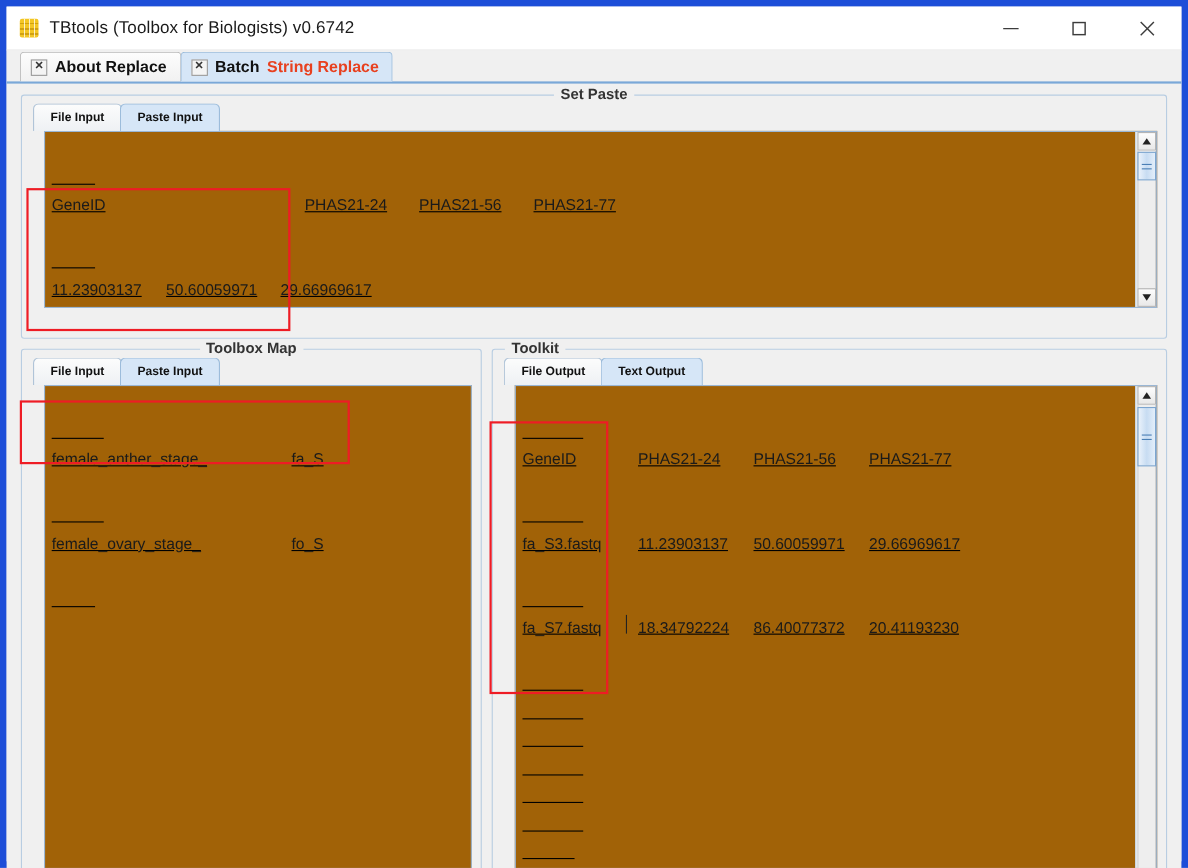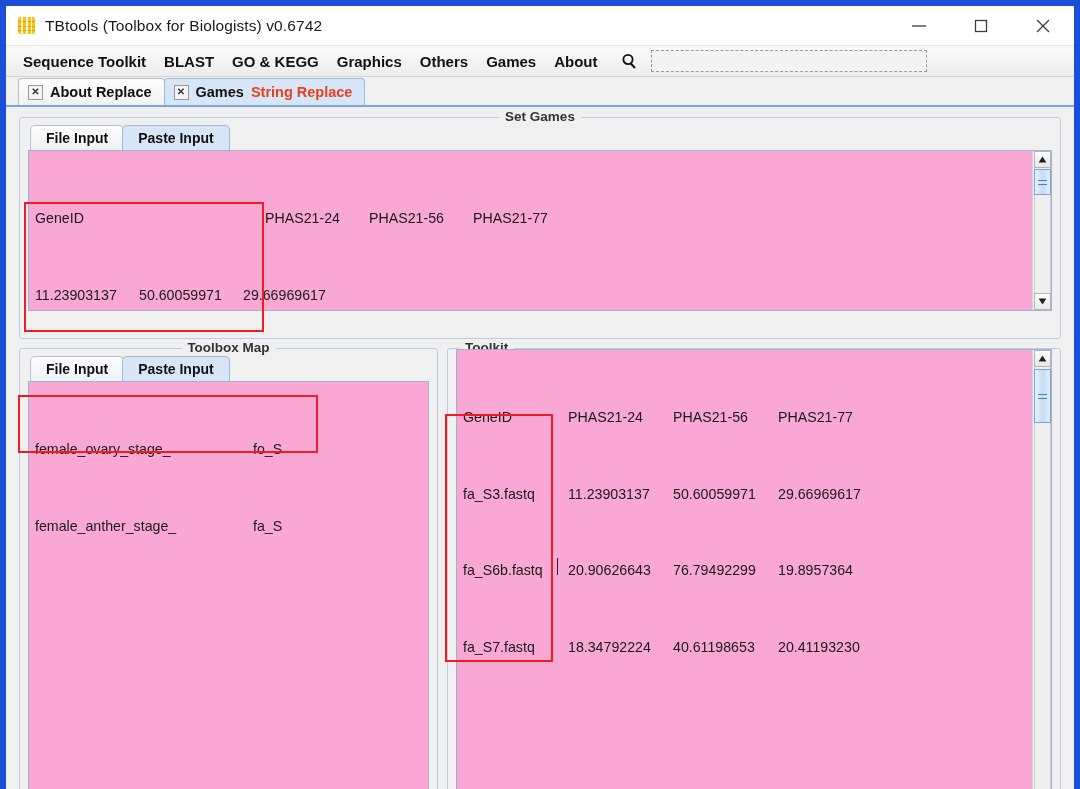--- a/index.html
+++ b/index.html
@@ -137,39 +137,40 @@
   .tabs-row {
     display: flex; align-items: flex-end;
     padding: 10px 0 0 10px;
     height: 32px;
     position: relative; z-index: 2;
   }
   .subtab {
     height: 25px;
     padding: 0 15px;
     display: flex; align-items: center;
-    font-size: 14px; font-weight: bold; color: #111;
+    font-size: 11px; font-weight: bold; color: #111;
     border: 1px solid #b0c4d8;
     border-bottom: none;
     border-radius: 5px 5px 0 0;
     background: linear-gradient(to bottom, #fcfcfc, #eef1f4);
     margin-right: -2px;
   }
   .subtab.active {
     background: #d6e6f7;
     border-color: #9cbcdb;
   }
 
   .textpane {
-    margin: 0 8px 8px 8px;
+    margin: 0 8px 8px 20px;
     border: 1px solid #9ab6d4;
-    background: #f9a8d4;
+    background: #a16207;
     display: flex;
     position: relative;
     overflow: hidden;
+    text-decoration: underline;
   }
   .textarea {
     flex: 1;
     padding: 4px 0 0 6px;
     font-size: 14.2px;
     color: #1a1a1a;
     line-height: 25.5px;
     white-space: pre;
     overflow: hidden;
     position: relative;
@@ -236,53 +237,37 @@
       </div>
       <div class="win-btn">
         <svg width="18" height="18" viewBox="0 0 18 18">
             <line x1="3" y1="3" x2="15" y2="15" stroke="#3c3c3c" stroke-width="1.3"></line>
             <line x1="15" y1="3" x2="3" y2="15" stroke="#3c3c3c" stroke-width="1.3"></line>
           </svg>
       </div>
     </div>
   </div>
 
-  <div class="menubar">
-    <div class="menu-item">Sequence Toolkit</div>
-    <div class="menu-item">BLAST</div>
-    <div class="menu-item">GO &amp; KEGG</div>
-    <div class="menu-item">Graphics</div>
-    <div class="menu-item">Others</div>
-    <div class="menu-item">Games</div>
-    <div class="menu-item">About</div>
-    <div class="search-icon-wrap">
-      <svg width="17" height="17" viewBox="0 0 17 17">
-          <circle cx="7" cy="6.5" r="4.6" fill="none" stroke="#111" stroke-width="1.8"></circle>
-          <line x1="9.6" y1="10.2" x2="14" y2="15" stroke="#111" stroke-width="2.1"></line>
-        </svg>
-    </div>
-    <input class="search-box" type="text" placeholder="" style="">
-  </div>
 
   <div class="tabstrip">
     <div class="doctab">
       <span class="tab-close">✕</span>
       <span>About Replace</span>
     </div>
     <div class="doctab active">
       <span class="tab-close">✕</span>
-      <span>Games </span>
+      <span>Batch </span>
       <span class="tab-label-red">String Replace</span>
     </div>
   </div>
 
   <div class="content">
 
     <div class="group" style="height:222px;">
-      <div class="group-title gt-center">Set Games</div>
+      <div class="group-title gt-center">Set Paste</div>
       <div class="tabs-row">
         <div class="subtab">File Input</div>
         <div class="subtab active">Paste Input</div>
       </div>
       <div class="textpane" style="height:161px;">
         <div class="textarea">
           <div class="trow"><span class="tcell" style="width:230px">GeneID</span><span class="tcell" style="width:104px">PHAS21-24</span><span class="tcell" style="width:104px">PHAS21-56</span><span class="tcell" style="width:104px">PHAS21-77</span></div>
           <div class="trow"><span class="tcell" style="width:104px">11.23903137</span><span class="tcell" style="width:104px">50.60059971</span><span class="tcell" style="width:104px">29.66969617</span></div>
           
           
@@ -314,36 +299,39 @@
     <div class="midrow">
 
       <div class="group" style="width:419px; flex:none;">
         <div class="group-title gt-center">Toolbox Map</div>
         <div class="tabs-row">
           <div class="subtab">File Input</div>
           <div class="subtab active">Paste Input</div>
         </div>
         <div class="textpane" style="flex:1; margin-bottom:10px;">
           <div class="textarea">
+            <div class="trow"><span class="tcell" style="width:218px">female_anther_stage_</span><span class="tcell">fa_S</span></div>
             <div class="trow"><span class="tcell" style="width:218px">female_ovary_stage_</span><span class="tcell">fo_S</span></div>
-            <div class="trow"><span class="tcell" style="width:218px">female_anther_stage_</span><span class="tcell">fa_S</span></div>
           </div>
         </div>
         <div class="redbox" style="left:-2px; top:46px; width:300px; height:58px;"></div>
       </div>
 
       <div class="group" style="flex:1;">
         <div class="group-title gt-left">Toolkit</div>
+        <div class="tabs-row">
+          <div class="subtab">File Output</div>
+          <div class="subtab active">Text Output</div>
+        </div>
         <div class="textpane" style="flex:1; margin-bottom:10px; flex-direction:column;">
           <div style="display:flex; flex:1; min-height:0;">
             <div class="textarea">
               <div class="trow"><span class="tcell" style="width:105px">GeneID</span><span class="tcell" style="width:105px">PHAS21-24</span><span class="tcell" style="width:105px">PHAS21-56</span><span class="tcell">PHAS21-77</span></div>
               <div class="trow"><span class="tcell" style="width:105px">fa_S3.fastq</span><span class="tcell" style="width:105px">11.23903137</span><span class="tcell" style="width:105px">50.60059971</span><span class="tcell">29.66969617</span></div>
-              <div class="trow"><span class="tcell" style="width:105px">fa_S6b.fastq</span><span class="tcell" style="width:105px">20.90626643</span><span class="tcell" style="width:105px">76.79492299</span><span class="tcell">19.8957364</span></div>
-              <div class="trow"><span class="tcell" style="width:105px">fa_S7.fastq</span><span class="tcell" style="width:105px">18.34792224</span><span class="tcell" style="width:105px">40.61198653</span><span class="tcell">20.41193230</span></div>
+              <div class="trow"><span class="tcell" style="width:105px">fa_S7.fastq</span><span class="tcell" style="width:105px">18.34792224</span><span class="tcell" style="width:105px">86.40077372</span><span class="tcell">20.41193230</span></div>
               
               
               
               
               
               <div style="position:absolute; left:100px; top:208px; width:1px; height:17px; background:#222;"></div>
             </div>
             <div class="vscroll">
               <div class="sb-arrow">
                 <svg width="9" height="7" viewBox="0 0 9 7">

